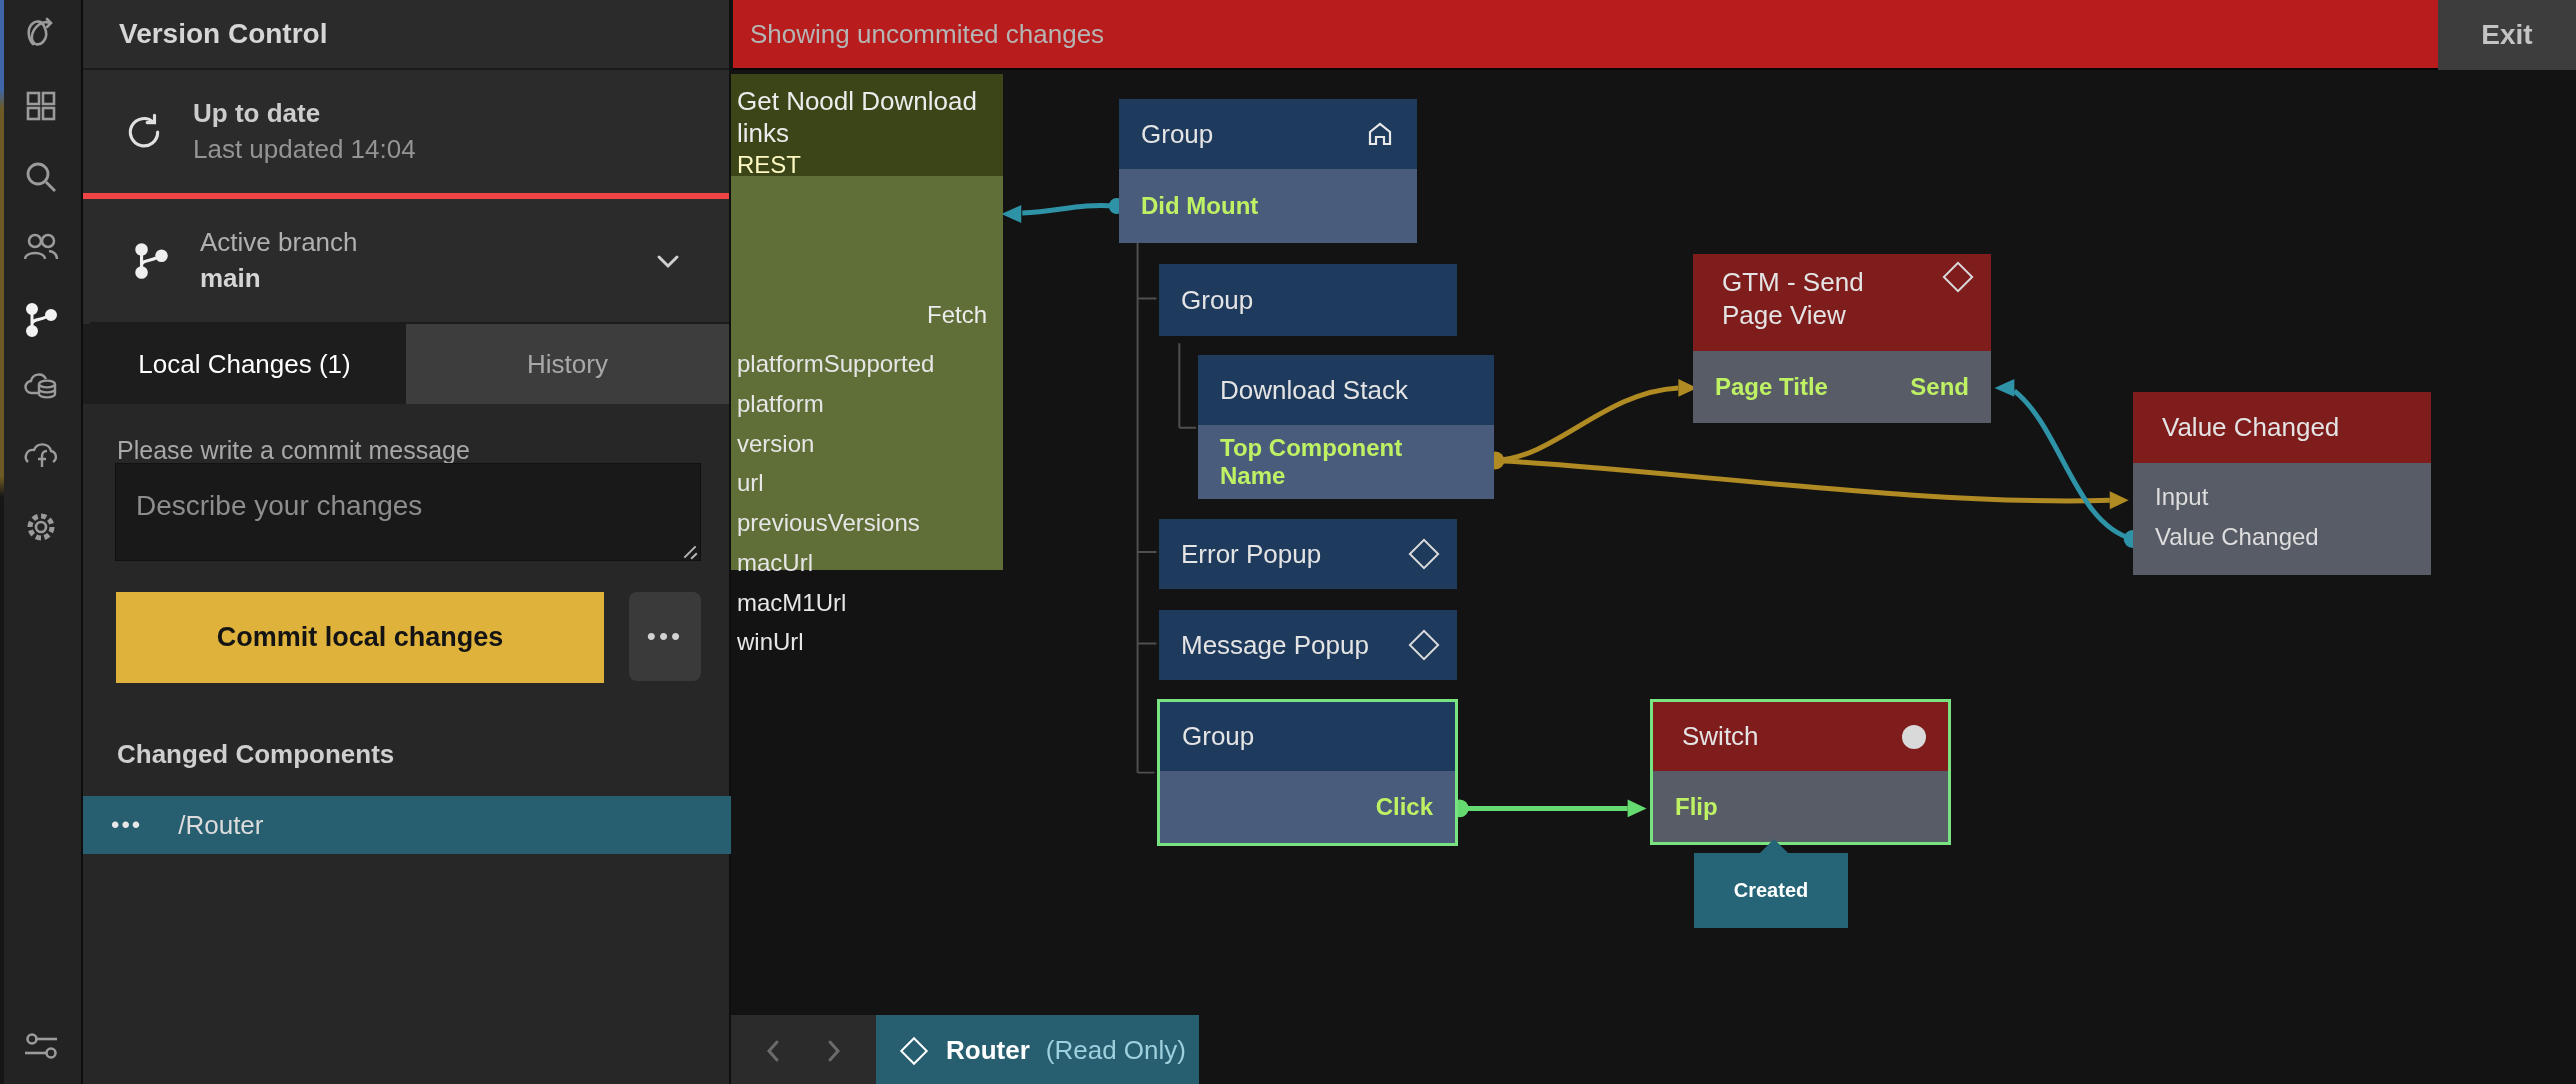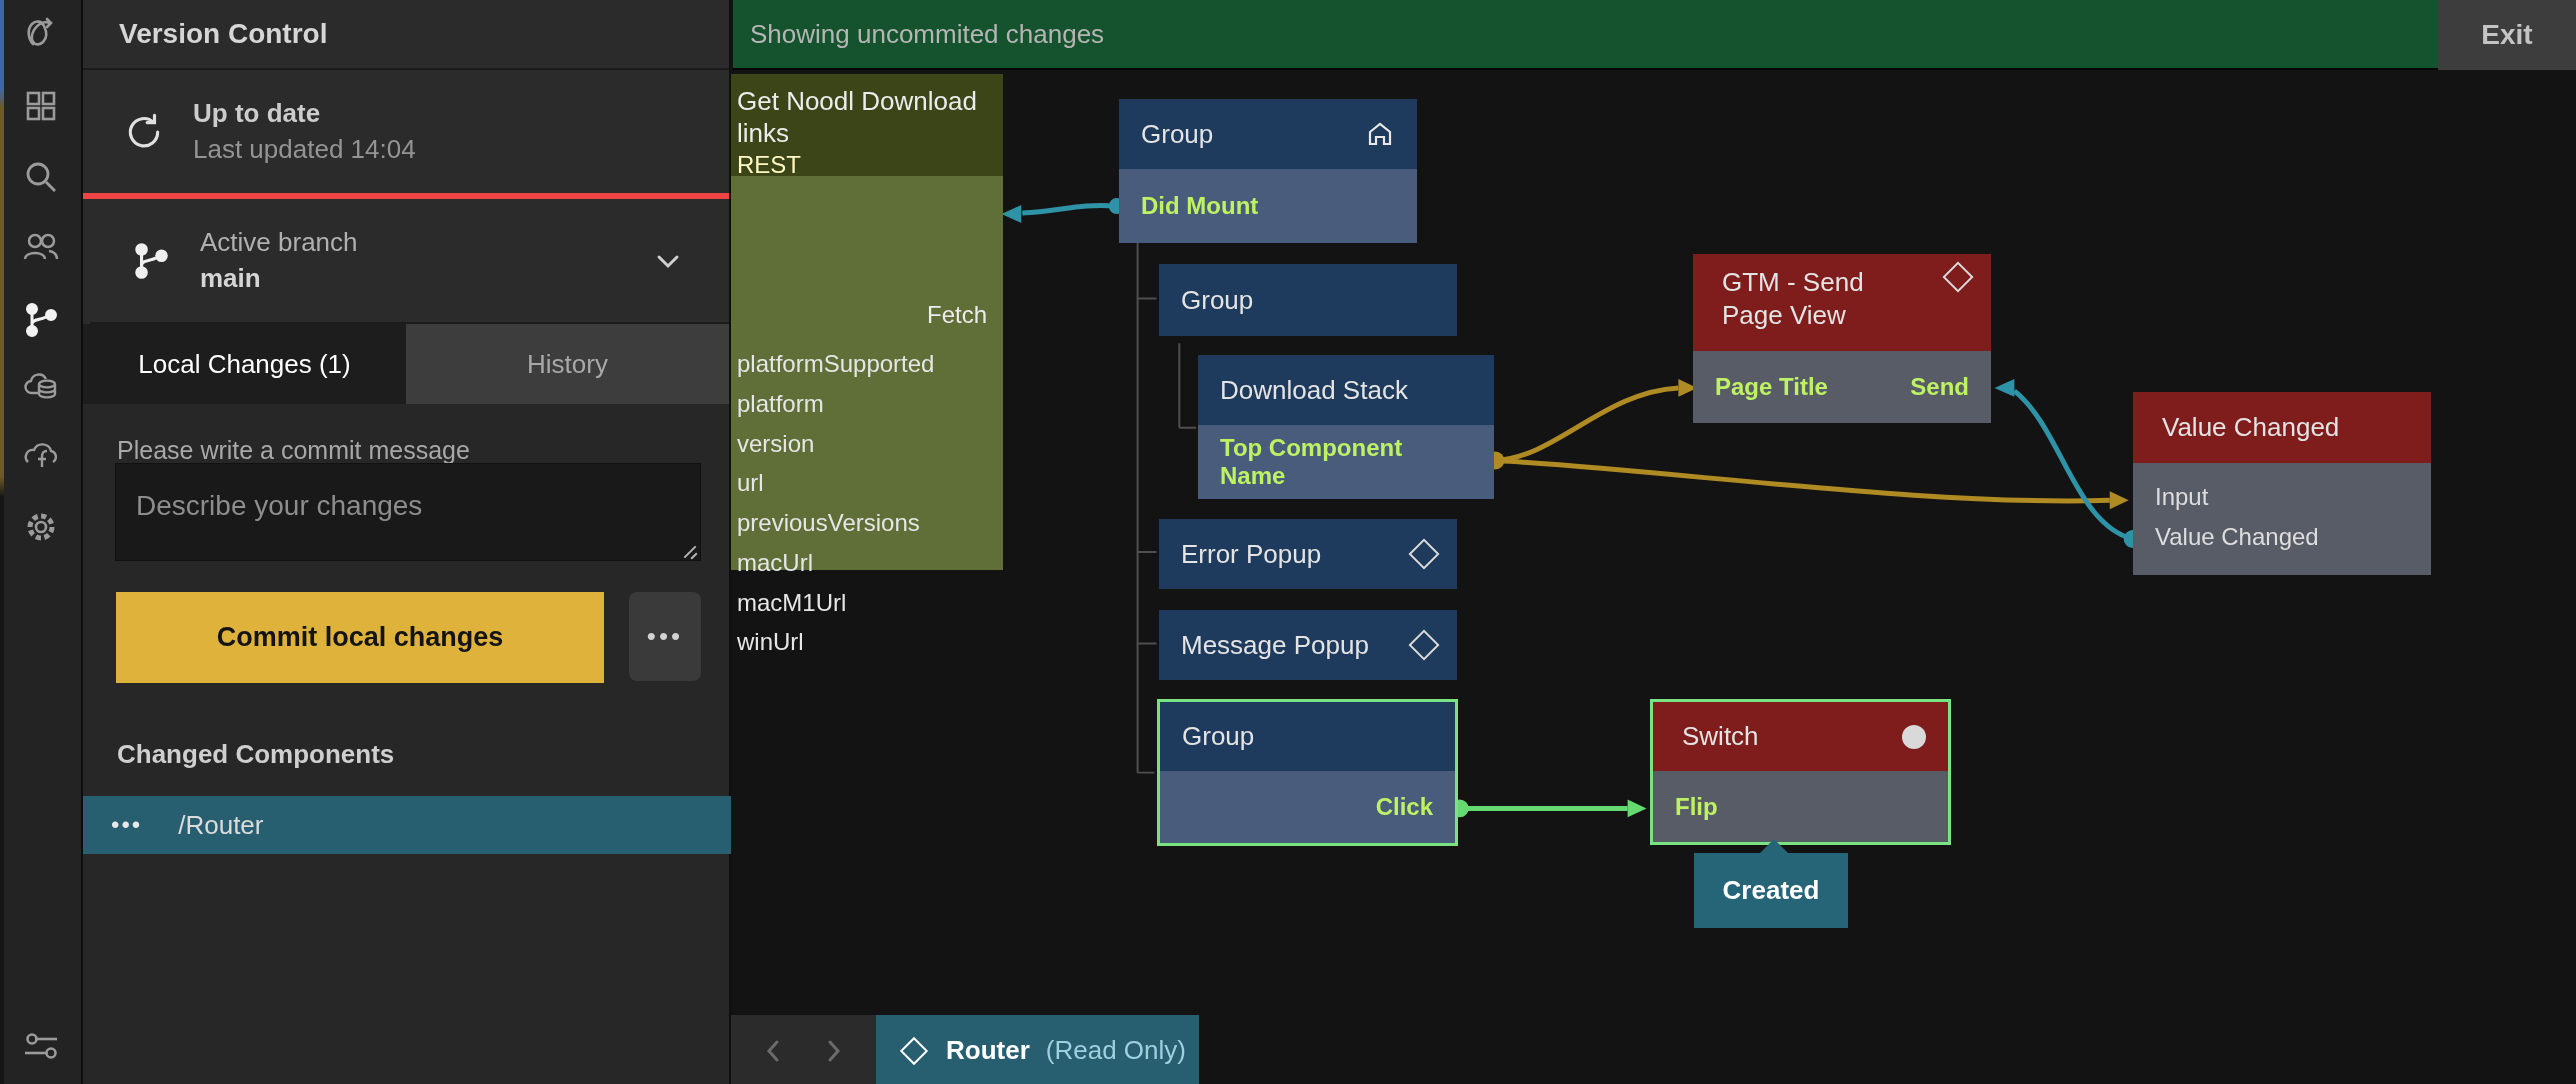--- a/index.html
+++ b/index.html
@@ -53,21 +53,21 @@
     font-family:"Liberation Sans","DejaVu Sans",sans-serif; }
   .more-btn { position:absolute; left:546px; top:188px; width:72px; height:89px; background:#3a3a3a;
     border:none; border-radius:8px; color:#d2d2d2; font-size:26px; letter-spacing:3px; cursor:pointer; }
   .changed-heading { position:absolute; left:34px; top:335px; font-size:26px; font-weight:bold; color:#cfcfcf; }
   .changed-row { position:absolute; left:0; top:392px; width:648px; height:58px; background:#275e70;
     display:flex; align-items:center; cursor:pointer; }
   .changed-row .dots { margin-left:28px; font-size:24px; color:#e8e8e8; letter-spacing:2px; }
   .changed-row .name { margin-left:36px; font-size:26px; color:#dcdcdc; }
 
   
-  .topbar { position:absolute; left:733px; top:0; width:1843px; height:70px; background:#14532d;
+  .topbar { position:absolute; left:733px; top:0; width:1843px; height:70px; background:#b91c1c;
     border-bottom:2px solid #060606; display:flex; align-items:center; }
   .topbar-status { margin-left:17px; font-size:26px; color:#b5b5b5; }
   .exit-btn { position:absolute; right:0; top:0; width:138px; height:70px; background:#3d3d3d; border:none;
     font-size:28px; font-weight:bold; color:#c4c4c4; cursor:pointer;
     font-family:"Liberation Sans","DejaVu Sans",sans-serif; }
 
   
   .canvas { position:absolute; left:731px; top:70px; width:1845px; height:1015px; overflow:hidden; }
   .wires { position:absolute; left:0; top:-70px; width:1845px; height:1085px; pointer-events:none; }
   .node { position:absolute; cursor:pointer; }
@@ -106,21 +106,21 @@
   .node-vc .nbody { background:#585c66; height:112px; padding:14px 22px 0; }
   .node-vc .vport { font-size:24px; color:#dedede; height:40px; display:flex; align-items:center; }
   .node-err { left:428px; top:449px; width:298px; } .node-err .nhead { height:70px; }
   .node-msg { left:428px; top:540px; width:298px; } .node-msg .nhead { height:70px; }
   .node-gsel { left:426px; top:629px; width:301px; }
   .node-gsel .nhead { height:69px; } .node-gsel .nrow { height:72px; justify-content:flex-end; }
   .node-switch { left:919px; top:629px; width:301px; }
   .node-switch .nhead { height:69px; } .node-switch .nrow { height:71px; }
   .badge-dot { width:24px; height:24px; border-radius:50%; background:#d9d9d9; flex:none; }
   .created { position:absolute; left:963px; top:783px; width:154px; height:75px; background:#266477;
-    display:flex; align-items:center; justify-content:center; font-size:26px; font-weight:bold; color:#fff; }
+    display:flex; align-items:center; justify-content:center; font-size:20px; font-weight:bold; color:#fff; }
   .created:before { content:""; position:absolute; left:66px; top:-14px; border:14px solid transparent;
     border-bottom-color:#266477; border-top:none; }
 
   
   .crumbbar { position:absolute; left:0; top:945px; height:71px; display:flex; }
   .crumb-nav { width:145px; background:#2b2b2b; display:flex; align-items:center; justify-content:space-evenly; }
   .crumb-nav svg { width:30px; height:30px; color:#6b6b6b; cursor:pointer; }
   .crumb-tab { width:323px; background:#275e70; display:flex; align-items:center; padding-left:28px; cursor:pointer; }
   .crumb-diamond { width:20px; height:20px; border:2px solid #fff; transform:rotate(45deg); margin-right:22px; flex:none; }
   .crumb-name { font-size:26px; font-weight:bold; color:#ffffff; }

